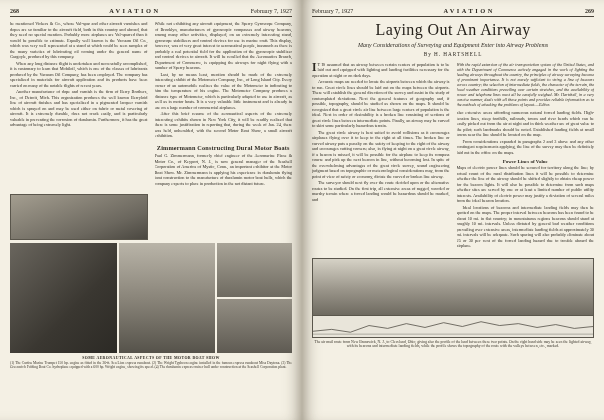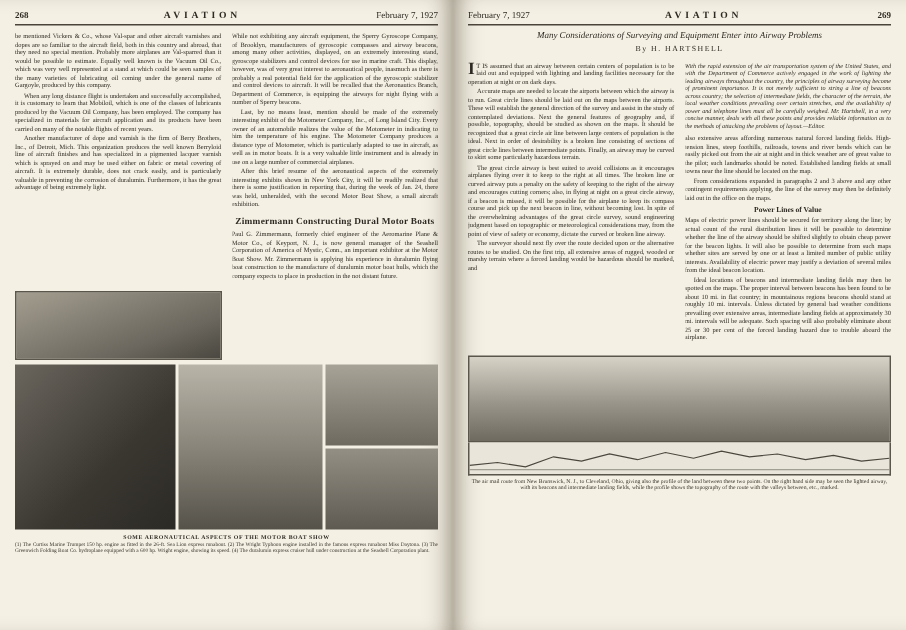--- a/index.html
+++ b/index.html
@@ -77,20 +77,21 @@
     <div class="cap-title">SOME AERONAUTICAL ASPECTS OF THE MOTOR BOAT SHOW</div>
     <div class="cap-body">(1) The Curtiss Marine Trumpet 150 hp. engine as fitted in the 26-ft. Sea Lion express runabout. (2) The Wright Typhoon engine installed in the famous express runabout Miss Daytona. (3) The Greenwich Folding Boat Co. hydroplane equipped with a 600 hp. Wright engine, showing its speed. (4) The duralumin express cruiser hull under construction at the Seashell Corporation plant.</div>
   </div>
 
   <div class="page right">
     <div class="pghead">
       <span>February 7, 1927</span>
       <span class="jrnl">AVIATION</span>
       <span class="pgnum">269</span>
     </div>
+    <h1 class="art-title">Laying Out An Airway</h1>
     <div class="art-sub">Many Considerations of Surveying and Equipment Enter into Airway Problems</div>
     <div class="art-by">By H. HARTSHELL</div>
     <div class="cols" style="height:193px">
       <div class="col">
         <p class="bp lead"><span class="dropcap">I</span><span>T IS assumed that an airway between certain centers of population is to be laid out and equipped with lighting and landing facilities necessary for the operation at night or on dark days.</span></p>
         <p class="bp">Accurate maps are needed to locate the airports between which the airway is to run. Great circle lines should be laid out on the maps between the airports. These will establish the general direction of the survey and assist in the study of contemplated deviations. Next the general features of geography and, if possible, topography, should be studied as shown on the maps. It should be recognized that a great circle air line between large centers of population is the ideal. Next in order of desirability is a broken line consisting of sections of great circle lines between intermediate points. Finally, an airway may be curved to skirt some particularly hazardous terrain.</p>
         <p class="bp">The great circle airway is best suited to avoid collisions as it encourages airplanes flying over it to keep to the right at all times. The broken line or curved airway puts a penalty on the safety of keeping to the right of the airway and encourages cutting corners; also, in flying at night on a great circle airway, if a beacon is missed, it will be possible for the airplane to keep its compass course and pick up the next beacon in line, without becoming lost. In spite of the overwhelming advantages of the great circle survey, sound engineering judgment based on topographic or meteorological considerations may, from the point of view of safety or economy, dictate the curved or broken line airway.</p>
         <p class="bp">The surveyor should next fly over the route decided upon or the alternative routes to be studied. On the first trip, all extensive areas of rugged, wooded or marshy terrain where a forced landing would be hazardous should be marked, and</p>
       </div>
       <div class="col">

